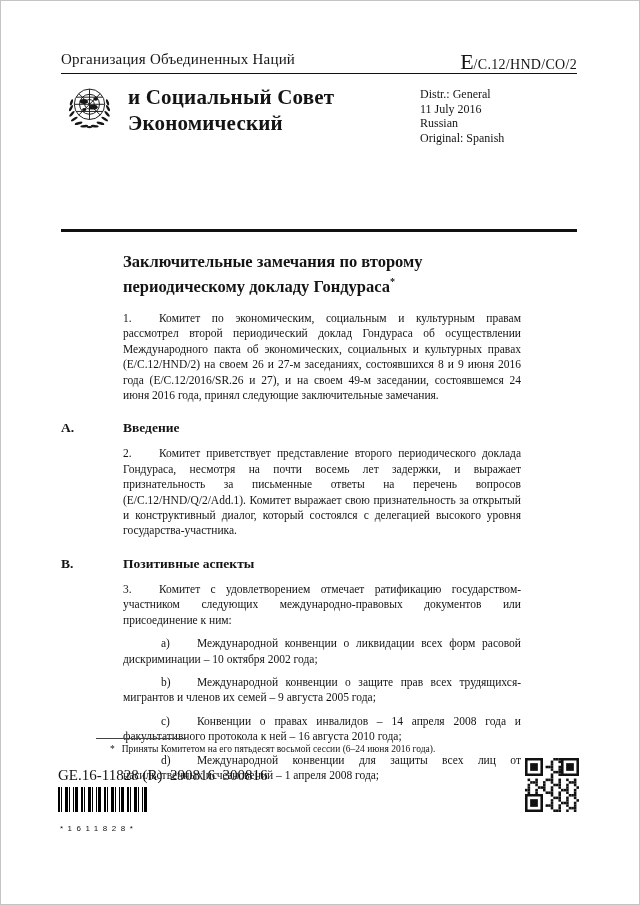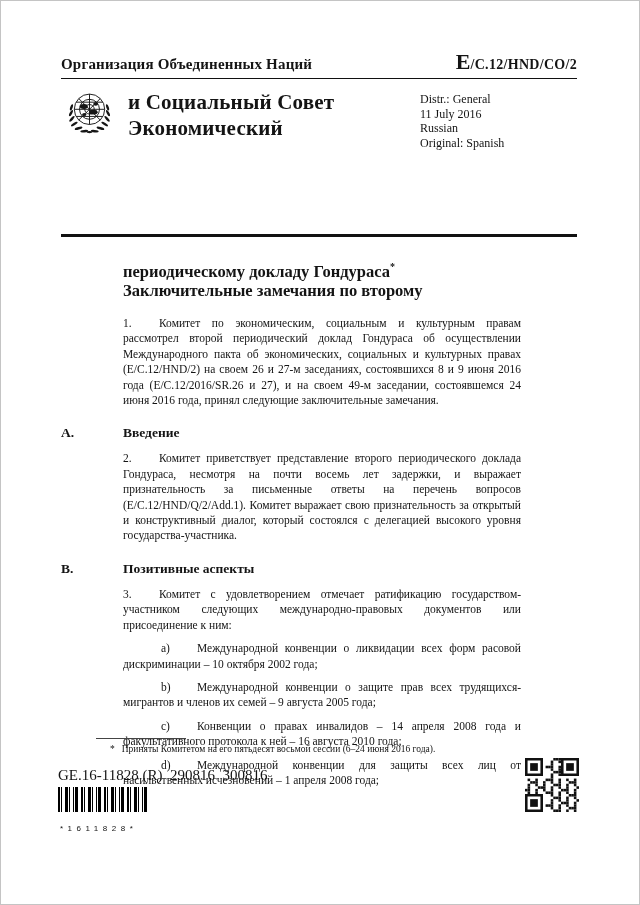--- a/index.html
+++ b/index.html
@@ -12,25 +12,23 @@
     font-family: "Liberation Serif", "DejaVu Serif", serif;
     color: #141414;
     overflow: hidden;
   }
   .content { margin: 0 62px 0 60px; }
 
   
   .top-row {
     display: flex;
     justify-content: space-between;
-    align-items: flex-end;
+    align-items: flex-start;
     padding-top: 50px;
     border-bottom: 1.5px solid #111;
-    padding-bottom: 5px;
-    font-weight: bold;
   }
   .org-name { font-size: 15px; letter-spacing: 0.2px; }
   .doc-symbol { white-space: nowrap; }
   .doc-symbol .big-e { font-size: 22px; line-height: 1; }
   .doc-symbol .rest { font-size: 14px; letter-spacing: 0.3px; }
 
   .masthead { display: flex; margin-top: 7px; }
   .un-logo { width: 57px; height: 58px; flex: 0 0 auto; }
   .council-title {
     margin-left: 10px;
@@ -204,22 +202,22 @@
         <div>11 July 2016</div>
         <div>Russian</div>
         <div>Original: Spanish</div>
       </div>
     </div>
 
     <div class="thick-rule"></div>
 
 
     <div class="doc-title">
+      <div>Заключительные замечания по второму</div>
       <div><span>периодическому докладу Гондураса</span><sup>*</sup></div>
-      <div>Заключительные замечания по второму</div>
     </div>
 
     <p class="para p1"><span class="num">1.</span><span>Комитет по экономическим, социальным и культурным правам рассмотрел второй периодический доклад Гондураса об осуществлении Международного пакта об экономических, социальных и культурных правах (E/C.12/HND/2) на своем 26 и 27-м заседаниях, состоявшихся 8 и 9 июня 2016 года (E/C.12/2016/SR.26 и 27), и на своем 49-м заседании, состоявшемся 24 июня 2016 года, принял следующие заключительные замечания.</span></p>
 
     <div class="section-head">
       <span class="s-label">A.</span>
       <span>Введение</span>
     </div>
 
     <p class="para after-head"><span class="num">2.</span><span>Комитет приветствует представление второго периодического доклада Гондураса, несмотря на почти восемь лет задержки, и выражает признательность за письменные ответы на перечень вопросов (E/C.12/HND/Q/2/Add.1). Комитет выражает свою признательность за открытый и конструктивный диалог, который состоялся с делегацией высокого уровня государства-участника.</span></p>

